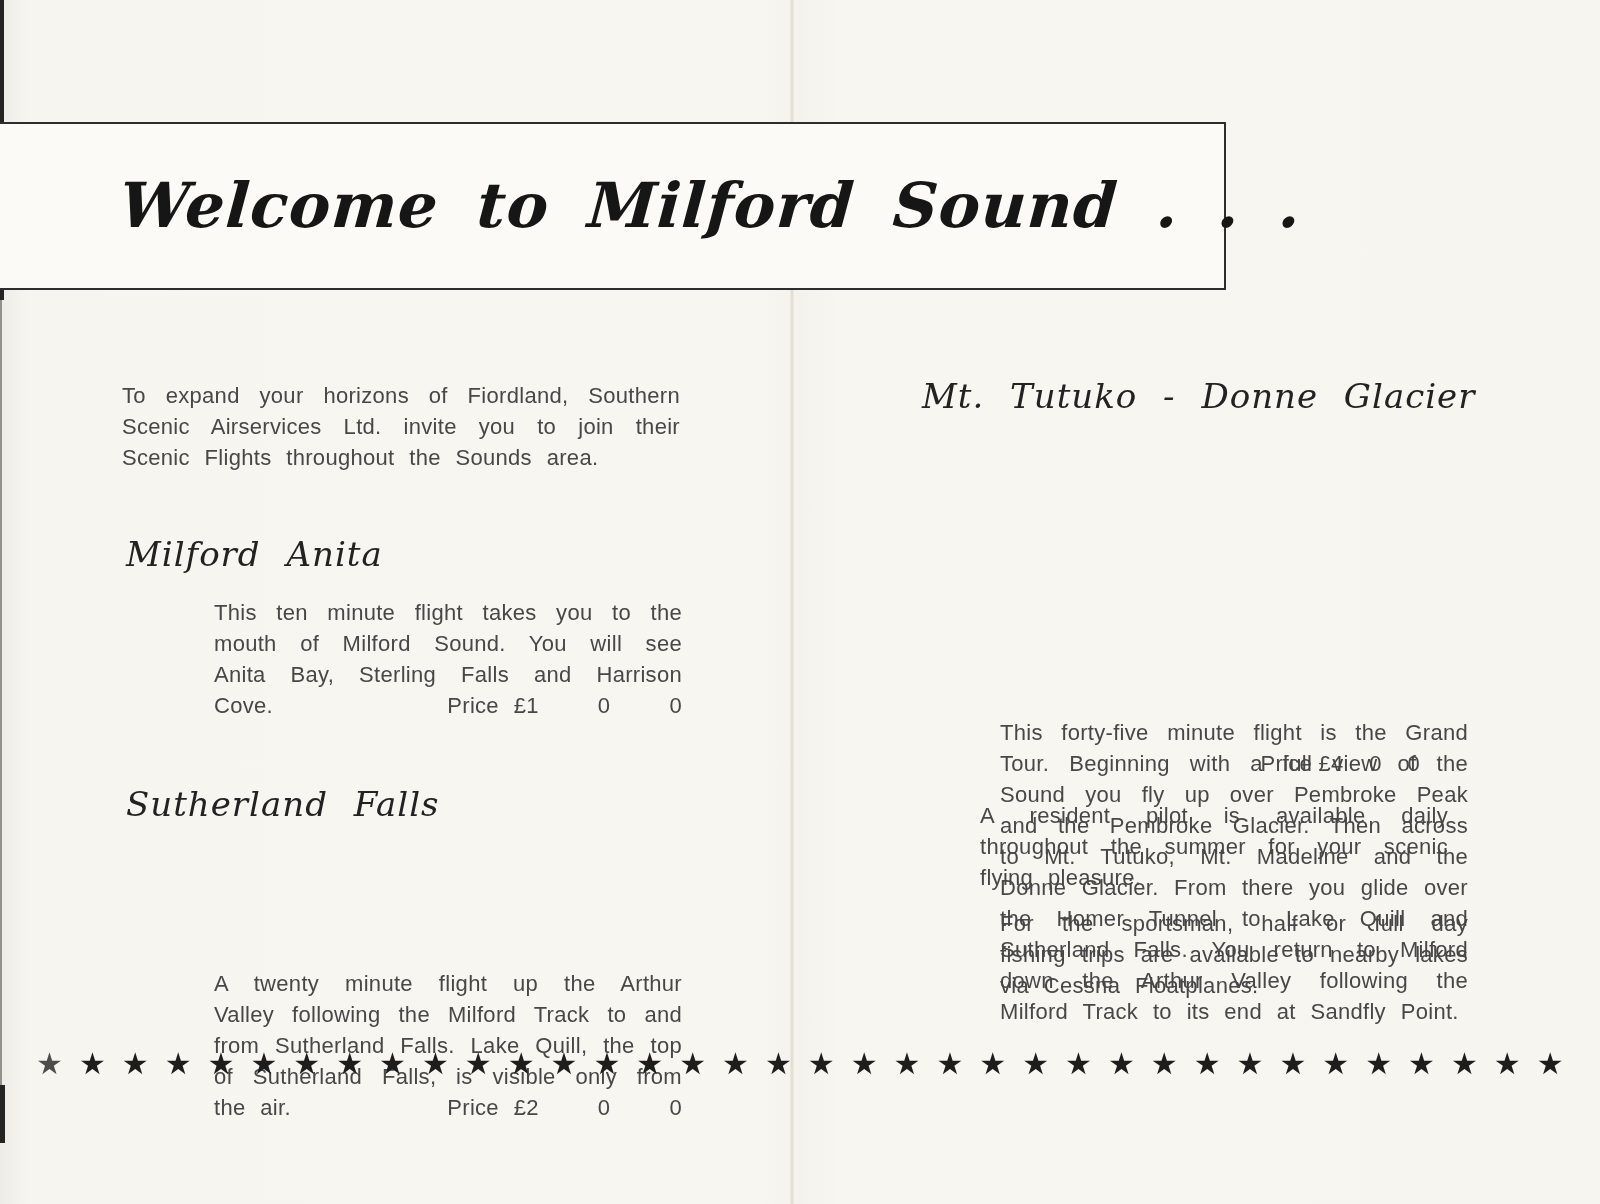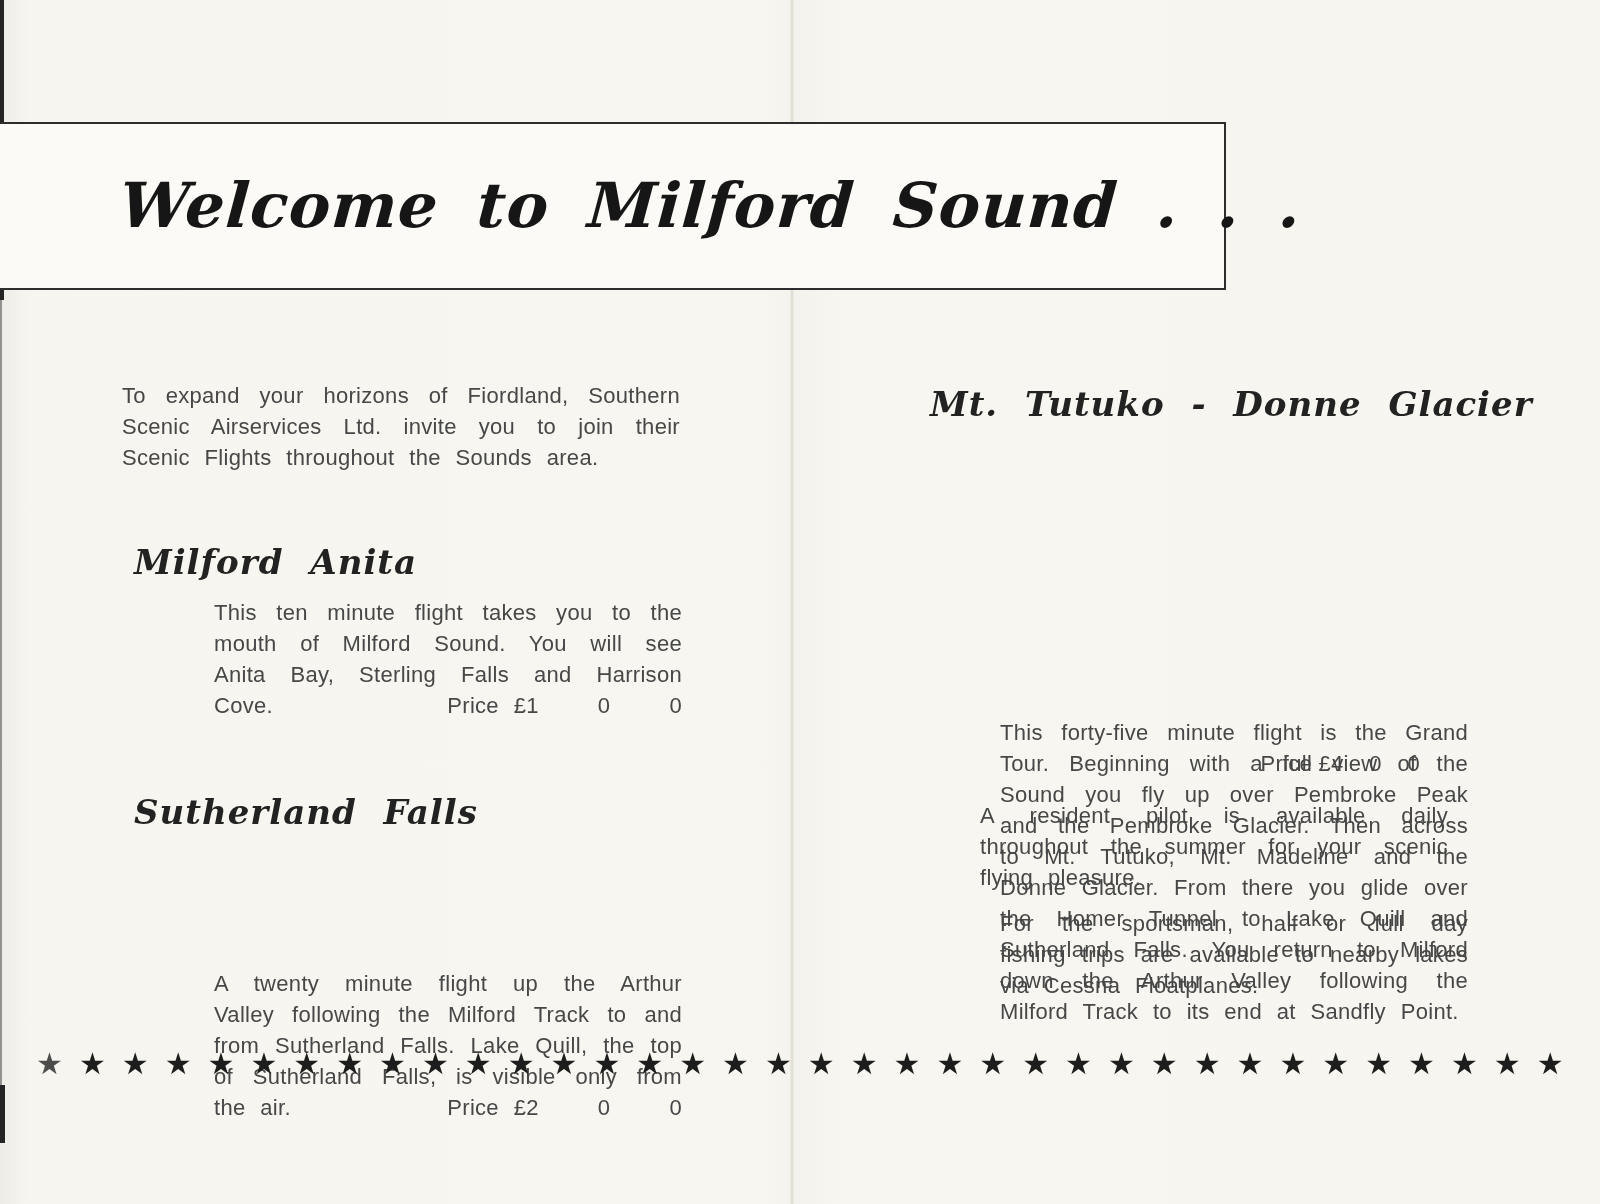--- a/index.html
+++ b/index.html
@@ -34,23 +34,23 @@
     font-family:"DejaVu Serif","Liberation Serif",serif;
     font-style:italic;font-weight:bold;
     font-size:62px;line-height:1;
     letter-spacing:1px;word-spacing:16px;
     color:#161616;
     transform:skewX(-4deg);
     white-space:pre;
   }
   
   .heading{
-    position:absolute;margin:12px;
+    position:absolute;margin:4px;
     font-family:"DejaVu Serif","Liberation Serif",serif;
-    font-style:italic;font-weight:bold;
+    font-style:italic;font-weight:normal;
     font-size:34px;line-height:1.1;
     letter-spacing:1px;word-spacing:14px;
     color:#222222;
   }
   
   .para{
     position:absolute;margin:0;
     font-size:22px;line-height:31px;
     letter-spacing:0.3px;word-spacing:0.38em;
     text-align:justify;

